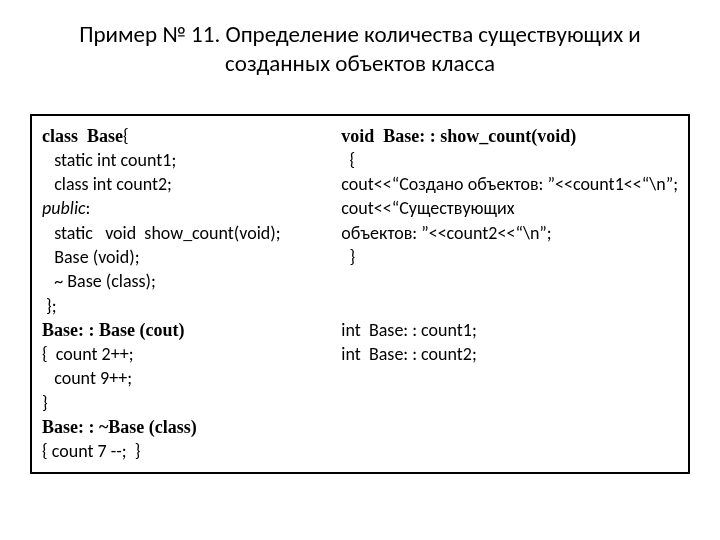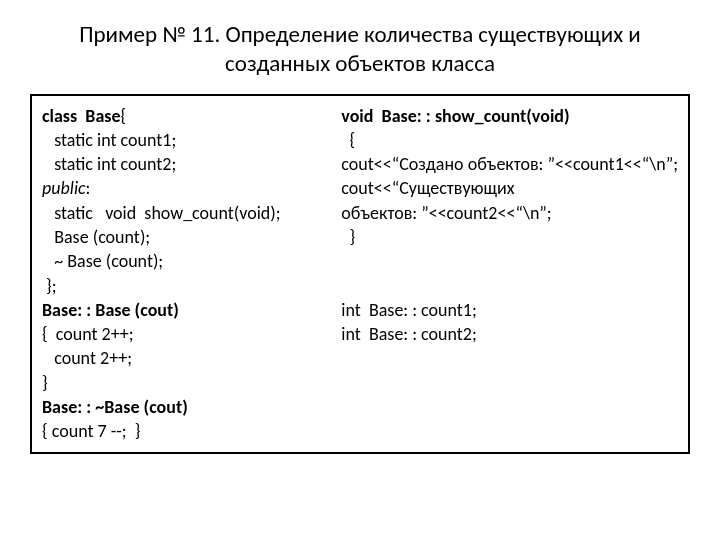--- a/index.html
+++ b/index.html
@@ -15,61 +15,61 @@
   .slide {
     width: 720px;
     height: 540px;
     padding: 20px 30px;
     box-sizing: border-box;
   }
   .title {
     text-align: center;
     font-size: 23px;
     line-height: 1.25;
-    margin: 0 0 16px 0;
+    margin: 0 0 36px 0;
     font-weight: normal;
   }
   .codebox {
     border: 2px solid #000;
     display: flex;
     flex-direction: row;
     width: 100%;
     box-sizing: border-box;
     padding: 8px 10px;
   }
   .col {
     flex: 1;
     font-size: 18px;
     line-height: 1.35;
     white-space: pre;
     font-family: Calibri, Arial, sans-serif;
   }
-  .col .b { font-weight: bold; }
+  .col .b { font-weight: bold; font-family: Liberation Serif, serif; }
   .col .i { font-style: italic; text-align: right; }
 </style>
 </head>
 <body>
 
 <div class="slide">
   <h1 class="title">Пример № 11. Определение количества существующих и созданных объектов класса</h1>
 
   <div class="codebox">
     <div class="col"><span class="b">class  Base</span><span>{</span>
 <span>   static int count1;</span>
-<span>   static int count2;</span>
+<span>   class int count2;</span>
 <span class="i">public</span><span>:</span>
 <span>   static   void  show_count(void);</span>
-<span>   Base (count);</span>
-<span>   ~ Base (count);</span>
+<span>   Base (void);</span>
+<span>   ~ Base (class);</span>
 <span> };</span>
 <span class="b">Base: : Base (cout)</span>
 <span>{  count 2++;</span>
-<span>   count 2++;</span>
+<span>   count 9++;</span>
 <span>}</span>
-<span class="b">Base: : ~Base (cout)</span>
+<span class="b">Base: : ~Base (class)</span>
 <span>{ count 7 --;  }</span></div>
     <div class="col"><span class="b">void  Base: : show_count(void)</span>
 <span>  {</span>
 <span>cout&lt;&lt;“Создано объектов: ”&lt;&lt;count1&lt;&lt;“\n”;</span>
 <span>cout&lt;&lt;“Существующих</span>
 <span>объектов: ”&lt;&lt;count2&lt;&lt;“\n”;</span>
 <span>  }</span>
 <span></span>
 <span></span>
 <span>int  Base: : count1;</span>

